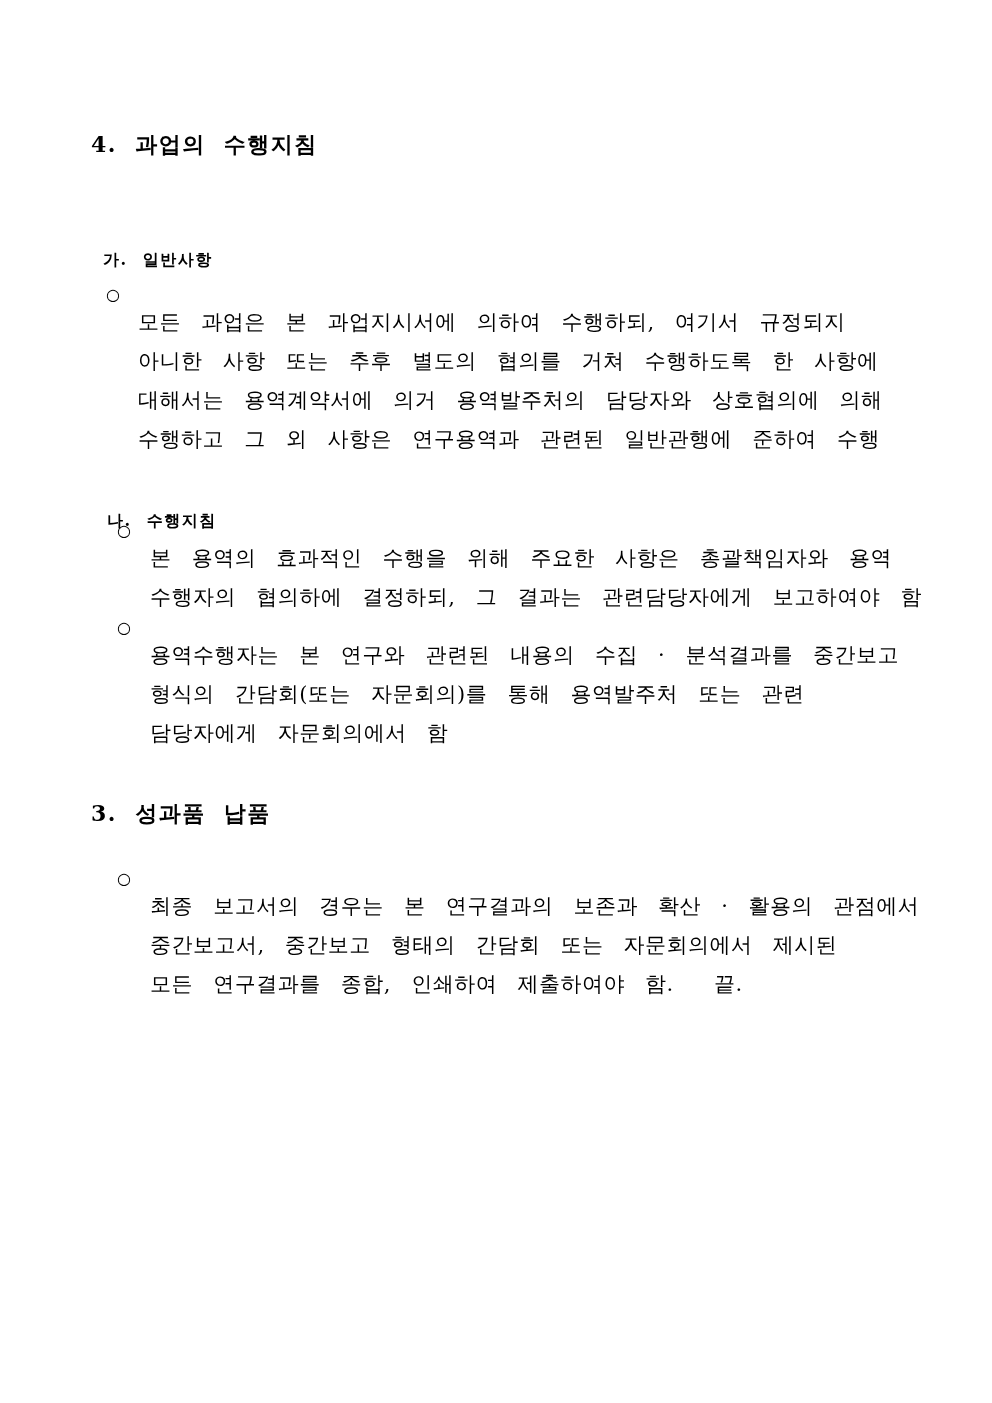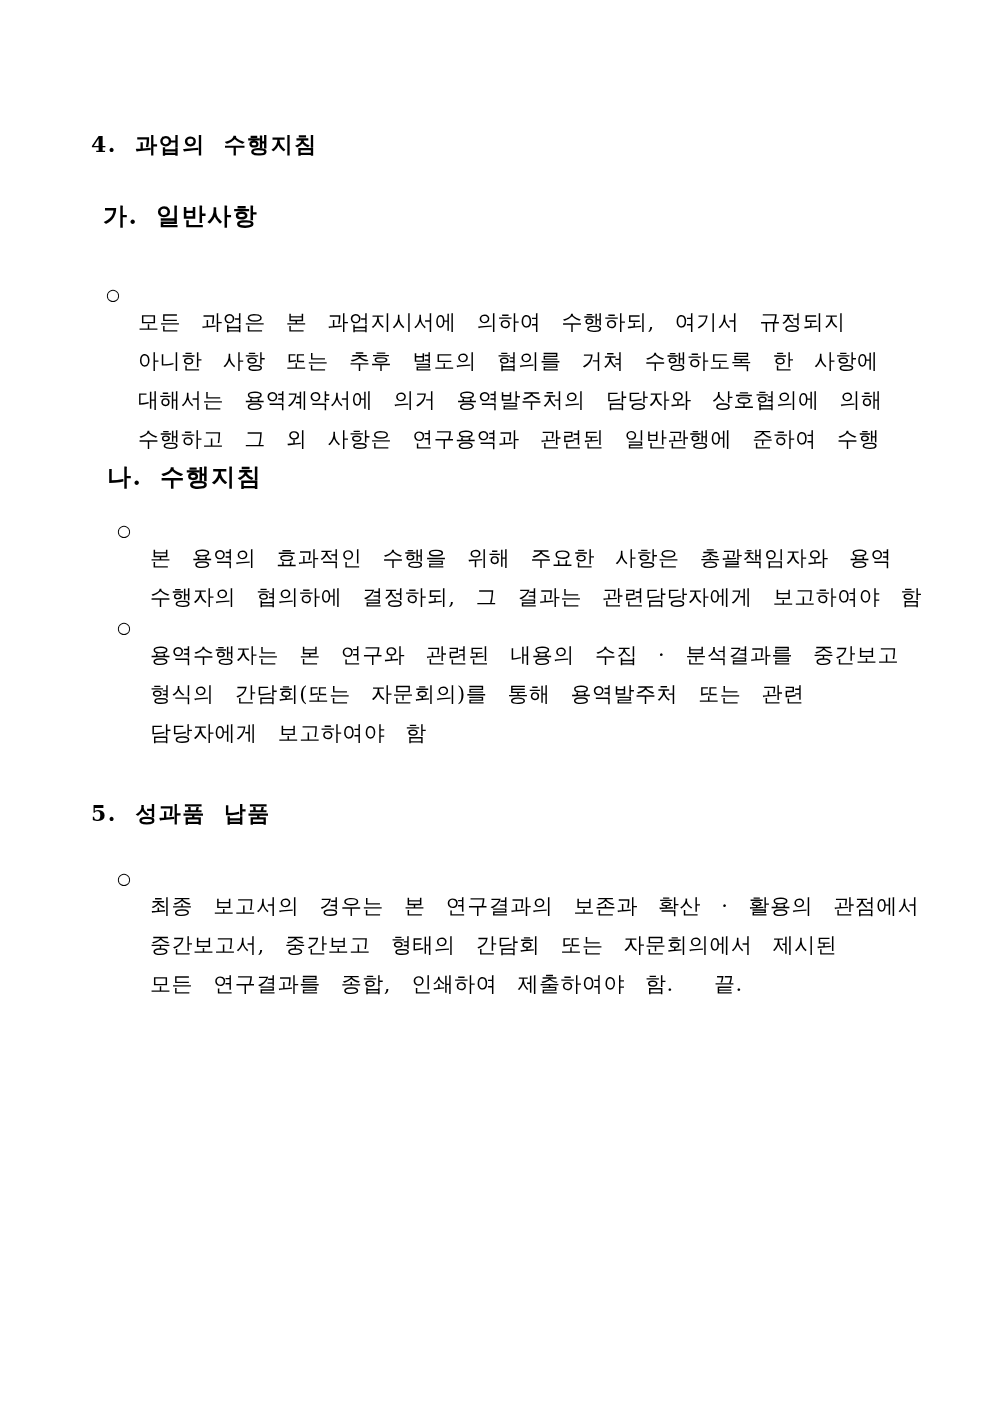--- a/index.html
+++ b/index.html
@@ -16,26 +16,27 @@
     position: absolute;
     font-size: 22px;
     font-weight: bold;
     letter-spacing: 1.5px;
     word-spacing: 9px;
     white-space: nowrap;
     line-height: 26px;
   }
   .heading-l2 {
     position: absolute;
-    font-size: 24px;
+    font-size: 16px;
     font-weight: bold;
     letter-spacing: 1.5px;
     word-spacing: 8px;
     white-space: nowrap;
     line-height: 25px;
+    margin-top: 44px;
   }
   .bullet-row {
     position: absolute;
     display: flex;
     align-items: flex-start;
     font-size: 21px;
     line-height: 39px;
     letter-spacing: 0.5px;
     word-spacing: 13px;
   }
@@ -96,24 +97,24 @@
   <div id="na-bullet1" class="bullet-row">
     <span class="marker m-na">○</span>
     <span class="btext">본 용역의 효과적인 수행을 위해 주요한 사항은 총괄책임자와 용역
 수행자의 협의하에 결정하되, 그 결과는 관련담당자에게 보고하여야 함</span>
   </div>
 
   <div id="na-bullet2" class="bullet-row">
     <span class="marker m-na">○</span>
     <span class="btext">용역수행자는 본 연구와 관련된 내용의 수집 · 분석결과를 중간보고
 형식의 간담회(또는 자문회의)를 통해 용역발주처 또는 관련
-담당자에게 보고하여야 함</span>
+담당자에게 자문회의에서 함</span>
   </div>
 
-  <div id="sec5-heading" class="heading-l1">5. 성과품 납품</div>
+  <div id="sec5-heading" class="heading-l1">3. 성과품 납품</div>
 
   <div id="sec5-bullet1" class="bullet-row">
     <span class="marker m-na">○</span>
     <span class="btext">최종 보고서의 경우는 본 연구결과의 보존과 확산 · 활용의 관점에서
 중간보고서, 중간보고 형태의 간담회 또는 자문회의에서 제시된
 모든 연구결과를 종합, 인쇄하여 제출하여야 함.&nbsp; 끝.</span>
   </div>
 
   <div class="page-number">3</div>
 

